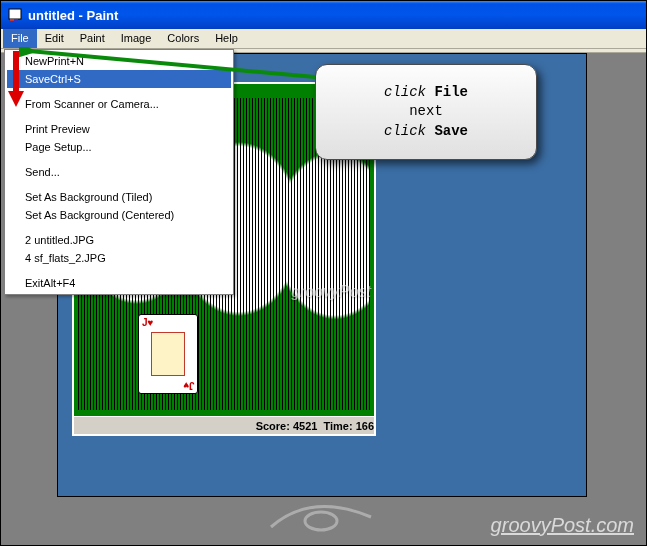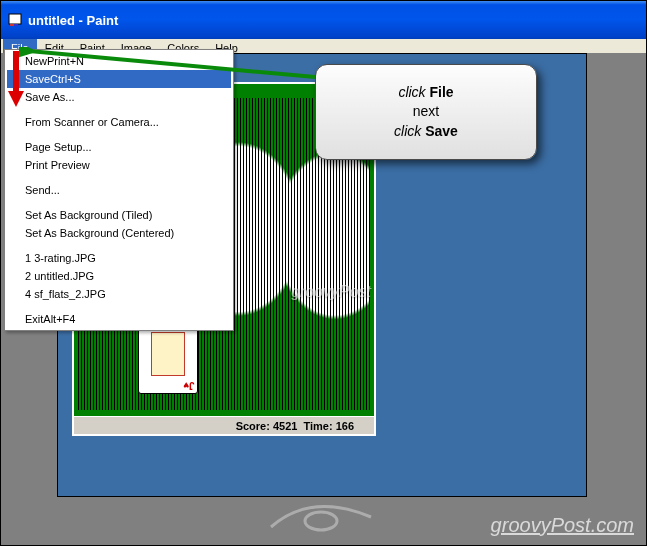--- a/index.html
+++ b/index.html
@@ -6,21 +6,21 @@
   body {
     width: 647px; height: 546px;
     background: #41699b;
     font-family: Tahoma, sans-serif;
     font-size: 11px;
     position: relative;
     overflow: hidden;
     border: 1px solid #000;
   }
   .titlebar {
-    height: 38px;
+    height: 28px;
     background: linear-gradient(to bottom, #3f8cf3, #0052e6 10%, #0055ea 50%, #0041c9 95%, #003db8);
     color: #fff;
     display: flex;
     align-items: center;
     padding-left: 6px;
     font-size: 13px;
     font-weight: bold;
     gap: 5px;
   }
   .app-icon {
@@ -95,21 +95,21 @@
   .card .corner2 { position: absolute; bottom: 2px; right: 3px; transform: rotate(180deg); }
   .card .face { width: 34px; height: 44px; border: 1px solid #c0392b; background: #fef3c7; }
   .statusbar {
     position: absolute; bottom: 0; left: 0; right: 0;
     height: 18px;
     background: #d4d0c8;
     border-top: 1px solid #fff;
     color: #000;
     font-size: 11px; font-weight: bold;
     display: flex; justify-content: flex-end; align-items: center;
-    padding-right: 20px;
+    padding-right: 0;
   }
   .dropdown {
     position: absolute;
     top: 48px; left: 3px;
     width: 230px;
     background: #fff;
     border: 1px solid #808080;
     box-shadow: 2px 2px 3px rgba(0,0,0,0.3);
     padding: 2px;
     z-index: 50;
@@ -138,20 +138,21 @@
     background: linear-gradient(to bottom, #fdfdfd, #e0e0e0);
     border: 1px solid #4a4a4a;
     border-radius: 12px;
     box-shadow: 4px 4px 8px rgba(0,0,0,0.6);
     display: flex; flex-direction: column;
     align-items: center; justify-content: center;
     font-size: 14px;
     z-index: 60;
     color: #000;
     line-height: 1.4;
+    font-family: Liberation Mono, monospace;
   }
   .callout .l { display: block; }
   .callout .it { font-style: italic; }
   .callout .bd { font-weight: bold; }
   .arrow-green {
     position: absolute;
     top: 46px; left: 18px;
     width: 298px; height: 36px;
     z-index: 70;
     pointer-events: none;
@@ -233,57 +234,49 @@
 
 <div class="dropdown">
   <div class="dd-item">
     <span>New</span>
       <span>Print+N</span>
   </div>
   <div class="dd-item highlight">
     <span>Save</span>
       <span>Ctrl+S</span>
   </div>
-  <div class="dd-item">
-    <span>Save As...</span>
-      <span></span>
-  </div>
   <div class="dd-sep"></div>
   <div class="dd-item">
     <span>From Scanner or Camera...</span>
       <span></span>
   </div>
   <div class="dd-sep"></div>
   <div class="dd-item">
+    <span>Print Preview</span>
+      <span></span>
+  </div>
+  <div class="dd-item">
     <span>Page Setup...</span>
       <span></span>
   </div>
-  <div class="dd-item">
-    <span>Print Preview</span>
-      <span></span>
-  </div>
   <div class="dd-sep"></div>
   <div class="dd-item">
     <span>Send...</span>
       <span></span>
   </div>
   <div class="dd-sep"></div>
   <div class="dd-item">
     <span>Set As Background (Tiled)</span>
       <span></span>
   </div>
   <div class="dd-item">
     <span>Set As Background (Centered)</span>
       <span></span>
   </div>
   <div class="dd-sep"></div>
-  <div class="dd-item">
-    <span>1 3-rating.JPG</span>
-      <span></span>
-  </div>
   <div class="dd-item">
     <span>2 untitled.JPG</span>
       <span></span>
   </div>
   <div class="dd-item">
     <span>4 sf_flats_2.JPG</span>
       <span></span>
   </div>
   <div class="dd-sep"></div>
   <div class="dd-item">

